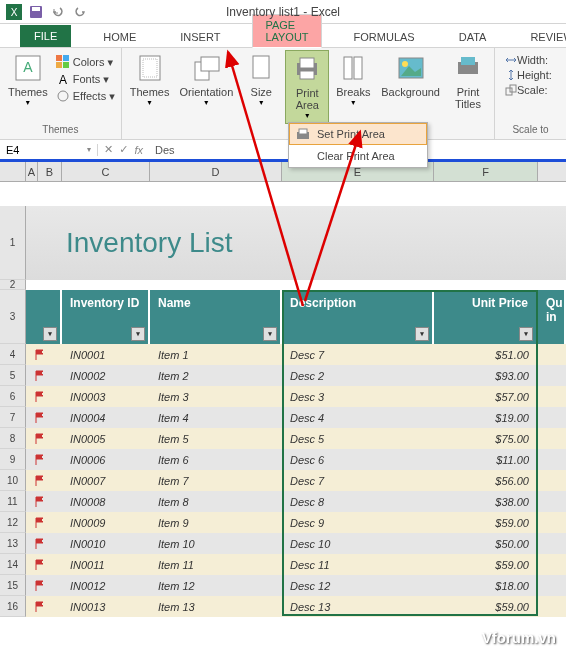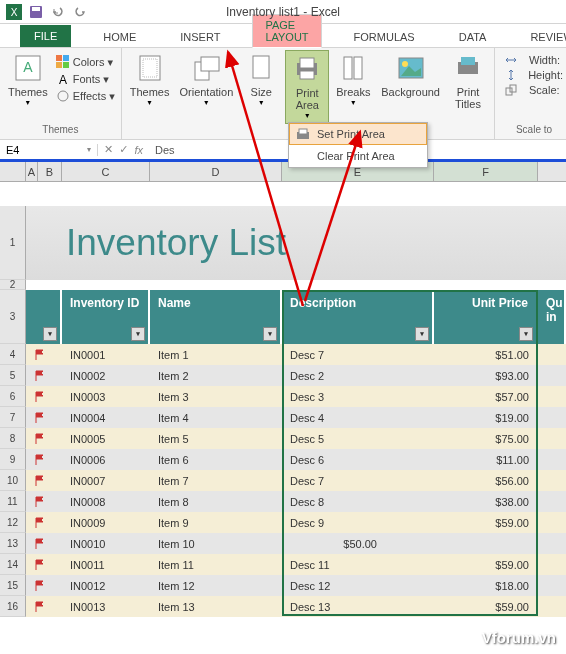--- a/index.html
+++ b/index.html
@@ -18,47 +18,47 @@
 .rgroup { border-right: 1px solid #d4d4d4; padding: 2px 4px; display: flex; flex-direction: column; }
 .rgroup-label { text-align: center; font-size: 10px; color: #666; margin-top: auto; padding-bottom: 2px; }
 .rgroup-body { display: flex; gap: 2px; flex: 1; }
 .big-btn { display: flex; flex-direction: column; align-items: center; justify-content: flex-start; padding: 2px 4px; cursor: pointer; min-width: 44px; }
 .big-btn.highlighted { background: #c3d89b; border: 1px solid #8aa85f; }
 .big-btn-icon { width: 32px; height: 32px; display: flex; align-items: center; justify-content: center; }
 .big-btn-label { font-size: 11px; color: #444; text-align: center; line-height: 1.1; margin-top: 2px; }
 .themes-opts { display: flex; flex-direction: column; gap: 1px; padding-top: 4px; }
 .theme-opt { display: flex; align-items: center; gap: 3px; font-size: 11px; color: #444; padding: 1px 2px; cursor: pointer; }
 .scale-col { padding: 4px 6px; font-size: 11px; color: #444; }
-.scale-row { display: flex; align-items: center; gap: 12px; margin-bottom: 3px; white-space: nowrap; }
+.scale-row { display: flex; align-items: center; gap: 0; margin-bottom: 3px; white-space: nowrap; }
 
 .dropdown { position: absolute; top: 122px; left: 288px; width: 140px; background: #fff; border: 1px solid #b1b1b1; box-shadow: 2px 2px 4px rgba(0,0,0,.2); z-index: 10; }
 .dd-item { padding: 5px 8px 5px 28px; font-size: 11px; color: #444; cursor: pointer; position: relative; }
 .dd-item.hovered { background: #fce5cd; border: 1px solid #e8a33d; padding: 4px 7px 4px 27px; }
 .dd-icon { position: absolute; left: 6px; top: 4px; width: 16px; height: 16px; }
 
 .namebox-row { height: 22px; border-bottom: 3px solid #1d4ed8; display: flex; align-items: center; background: #fff; }
 .namebox { width: 98px; border-right: 1px solid #d4d4d4; padding: 0 6px; font-size: 11px; display: flex; align-items: center; justify-content: space-between; }
 .fx-controls { display: flex; align-items: center; gap: 6px; padding: 0 6px; color: #888; }
 .formula-bar { flex: 1; padding: 0 6px; font-size: 11px; color: #555; }
 
 .colheads { height: 20px; display: flex; background: #e6e6e6; border-bottom: 1px solid #ababab; }
 .colhead { border-right: 1px solid #ababab; font-size: 11px; color: #444; display: flex; align-items: center; justify-content: center; background: #e6e6e6; }
 .colhead.sel { background: #d3e0d3; }
 .rowheads { position: absolute; left: 0; top: 206px; width: 26px; }
 .rowhead { height: 21px; border-right: 1px solid #ababab; border-bottom: 1px solid #d4d4d4; font-size: 10px; color: #444; display: flex; align-items: center; justify-content: center; background: #e6e6e6; }
 .rowhead.first { height: 74px; }
 
 .sheet { position: absolute; left: 26px; top: 206px; right: 0; }
 .title-band { height: 74px; background: linear-gradient(#e8e8e8, #dcdcdc); display: flex; align-items: center; padding-left: 40px; }
-.title-text { font-size: 37px; color: #3d8a8a; font-weight: 300; }
+.title-text { font-size: 28px; color: #3d8a8a; font-weight: 300; }
 .tbl { }
 .thead { display: flex; height: 54px; }
 .th { background: #3d8a8a; color: #fff; font-size: 12px; font-weight: 600; padding: 6px 8px; border-right: 2px solid #fff; display: flex; align-items: flex-start; position: relative; }
 .th .filter-btn { position: absolute; bottom: 3px; right: 3px; width: 14px; height: 14px; background: #e0e0e0; border: 1px solid #888; font-size: 7px; display: flex; align-items: center; justify-content: center; color: #333; }
-.trow { display: flex; height: 21px; }
+.trow { display: flex; height: 21px; font-style: italic; }
 .trow.odd { background: #f5eed6; }
 .trow.even { background: #e6e6e6; }
 .td { padding: 3px 8px; font-size: 11px; color: #333; border-right: 1px solid rgba(0,0,0,0); display: flex; align-items: center; }
 .td.price { justify-content: flex-end; }
 .flag { width: 12px; height: 12px; }
 .sel-border { position: absolute; border: 2px solid #217346; pointer-events: none; }
 
 .arrow { position: absolute; z-index: 20; pointer-events: none; }
 .watermark { position: absolute; bottom: 8px; right: 10px; font-size: 15px; color: #fff; font-weight: bold; text-shadow: 1px 1px 2px rgba(0,0,0,.7); z-index: 30; }
 </style>
@@ -431,20 +431,21 @@
           <div class="td" style="width:28px"></div>
         </div>
         <div class="trow even">
           <div class="td" style="width:36px">
             <svg class="flag" width="12" height="12">
               <path d="M2 1 L2 11 M2 1 L9 1 L7 3 L9 5 L2 5" stroke="#c33" fill="#c33"></path>
             </svg>
           </div>
           <div class="td" style="width:88px">IN0010</div>
           <div class="td" style="width:132px">Item 10</div>
+          <div class="td" style="width:152px">Desc 10</div>
           <div class="td price" style="width:104px">$50.00</div>
           <div class="td" style="width:28px"></div>
         </div>
         <div class="trow odd">
           <div class="td" style="width:36px">
             <svg class="flag" width="12" height="12">
               <path d="M2 1 L2 11 M2 1 L9 1 L7 3 L9 5 L2 5" stroke="#c33" fill="#c33"></path>
             </svg>
           </div>
           <div class="td" style="width:88px">IN0011</div>

